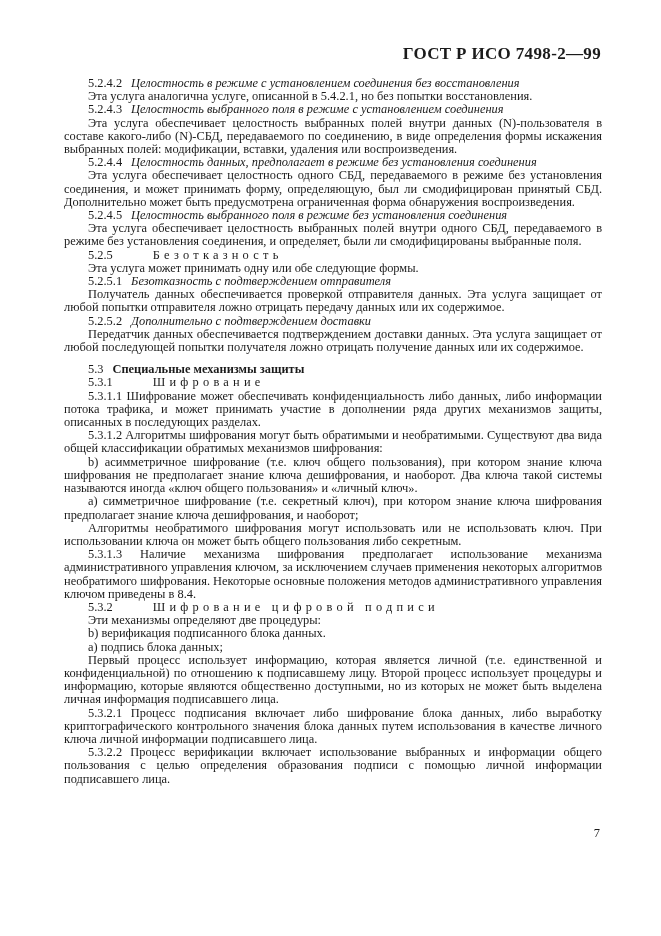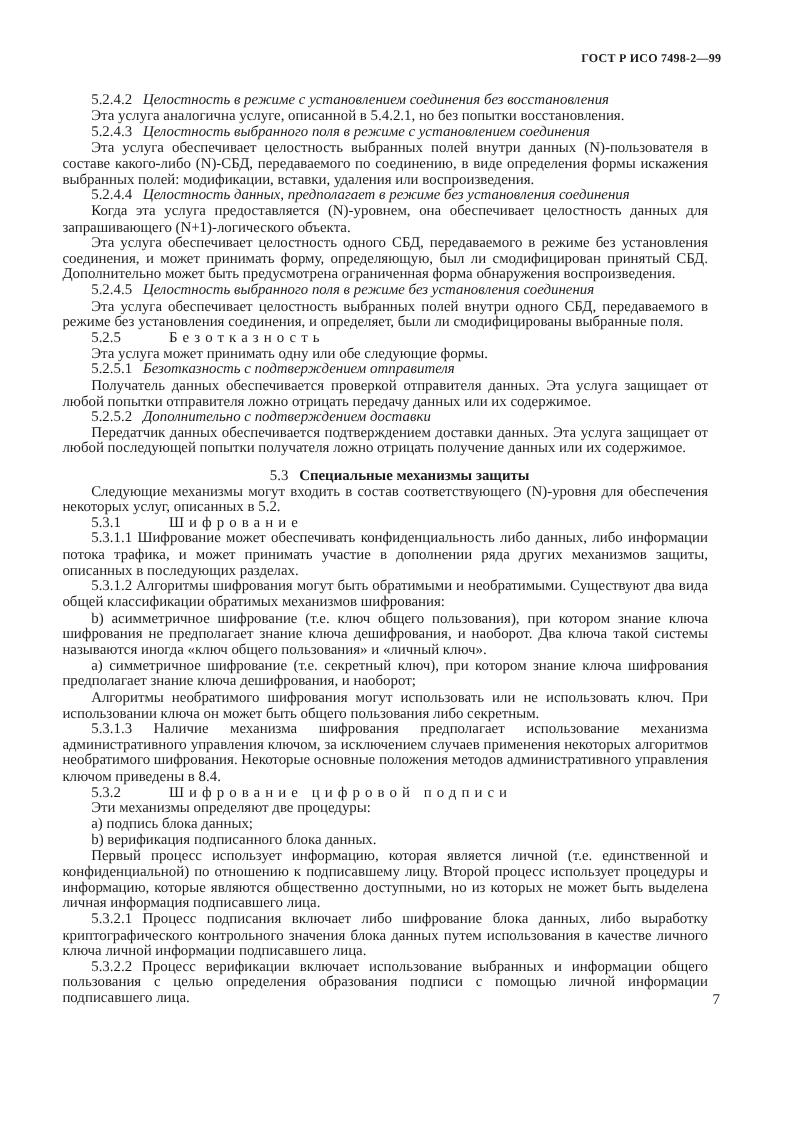--- a/index.html
+++ b/index.html
@@ -13,29 +13,29 @@
     height: 936px;
     background: #ffffff;
     color: #1b1b1b;
     font-family: "Liberation Serif", "DejaVu Serif", serif;
     overflow: hidden;
   }
   .running-header {
     position: absolute;
     top: 44px;
     right: 60px;
-    font-size: 10px;
+    font-size: 17px;
     font-weight: bold;
     letter-spacing: 0.02em;
     white-space: nowrap;
   }
   .content {
     position: absolute;
     top: 77px;
-    left: 52px;
+    left: 64px;
     width: 538px;
     font-size: 12.4px;
     line-height: 13.2px;
   }
   .content p {
     margin: 0;
     padding: 0;
     text-indent: 24px;
     text-align: justify;
     hyphens: none;
@@ -55,63 +55,60 @@
   }
   .content p.h-spaced .t {
     letter-spacing: 0.34em;
     margin-left: 31px;
   }
   .content p.h-bold .t {
     font-weight: bold;
   }
   .content p.space-before {
     margin-top: 9px;
-    text-align: center;
   }
   .page-number {
     position: absolute;
     top: 826px;
     right: 61px;
     font-size: 12.5px;
   }
 </style>
 </head>
 <body>
 
 <div class="page">
   <div class="running-header">ГОСТ Р ИСО 7498-2—99</div>
 
   <div class="content">
       <p class="h-italic"><span class="num">5.2.4.2</span><span class="t">Целостность в режиме с установлением соединения без восстановления</span></p>
       <p class="body"><span class="t">Эта услуга аналогична услуге, описанной в 5.4.2.1, но без попытки восстановления.</span></p>
       <p class="h-italic"><span class="num">5.2.4.3</span><span class="t">Целостность выбранного поля в режиме с установлением соединения</span></p>
       <p class="body"><span class="t">Эта услуга обеспечивает целостность выбранных полей внутри данных (N)-пользователя в составе какого-либо (N)-СБД, передаваемого по соединению, в виде определения формы искажения выбранных полей: модификации, вставки, удаления или воспроизведения.</span></p>
       <p class="h-italic"><span class="num">5.2.4.4</span><span class="t">Целостность данных, предполагает в режиме без установления соединения</span></p>
-      <p class="body"><span class="t">Когда эта услуга предоставляется (N)-уровнем, она обеспечивает целостность данных для запрашивающего (N+1)-логического объекта.</span></p>
       <p class="body"><span class="t">Эта услуга обеспечивает целостность одного СБД, передаваемого в режиме без установления соединения, и может принимать форму, определяющую, был ли смодифицирован принятый СБД. Дополнительно может быть предусмотрена ограниченная форма обнаружения воспроизведения.</span></p>
       <p class="h-italic"><span class="num">5.2.4.5</span><span class="t">Целостность выбранного поля в режиме без установления соединения</span></p>
       <p class="body"><span class="t">Эта услуга обеспечивает целостность выбранных полей внутри одного СБД, передаваемого в режиме без установления соединения, и определяет, были ли смодифицированы выбранные поля.</span></p>
       <p class="h-spaced"><span class="num">5.2.5</span><span class="t">Безотказность</span></p>
       <p class="body"><span class="t">Эта услуга может принимать одну или обе следующие формы.</span></p>
       <p class="h-italic"><span class="num">5.2.5.1</span><span class="t">Безотказность с подтверждением отправителя</span></p>
       <p class="body"><span class="t">Получатель данных обеспечивается проверкой отправителя данных. Эта услуга защищает от любой попытки отправителя ложно отрицать передачу данных или их содержимое.</span></p>
       <p class="h-italic"><span class="num">5.2.5.2</span><span class="t">Дополнительно с подтверждением доставки</span></p>
       <p class="body"><span class="t">Передатчик данных обеспечивается подтверждением доставки данных. Эта услуга защищает от любой последующей попытки получателя ложно отрицать получение данных или их содержимое.</span></p>
       <p class="h-bold space-before"><span class="num">5.3</span><span class="t">Специальные механизмы защиты</span></p>
-      <p class="body"><span class="t">Следующие механизмы могут входить в состав соответствующего (N)-уровня для обеспечения некоторых услуг, описанных в 5.2.</span></p>
       <p class="h-spaced"><span class="num">5.3.1</span><span class="t">Шифрование</span></p>
       <p class="body"><span class="t">5.3.1.1 Шифрование может обеспечивать конфиденциальность либо данных, либо информации потока трафика, и может принимать участие в дополнении ряда других механизмов защиты, описанных в последующих разделах.</span></p>
       <p class="body"><span class="t">5.3.1.2 Алгоритмы шифрования могут быть обратимыми и необратимыми. Существуют два вида общей классификации обратимых механизмов шифрования:</span></p>
       <p class="body"><span class="t">b) асимметричное шифрование (т.е. ключ общего пользования), при котором знание ключа шифрования не предполагает знание ключа дешифрования, и наоборот. Два ключа такой системы называются иногда «ключ общего пользования» и «личный ключ».</span></p>
       <p class="body"><span class="t">a) симметричное шифрование (т.е. секретный ключ), при котором знание ключа шифрования предполагает знание ключа дешифрования, и наоборот;</span></p>
       <p class="body"><span class="t">Алгоритмы необратимого шифрования могут использовать или не использовать ключ. При использовании ключа он может быть общего пользования либо секретным.</span></p>
       <p class="body"><span class="t">5.3.1.3 Наличие механизма шифрования предполагает использование механизма административного управления ключом, за исключением случаев применения некоторых алгоритмов необратимого шифрования. Некоторые основные положения методов административного управления ключом приведены в 8.4.</span></p>
       <p class="h-spaced"><span class="num">5.3.2</span><span class="t">Шифрование цифровой подписи</span></p>
       <p class="body"><span class="t">Эти механизмы определяют две процедуры:</span></p>
+      <p class="body"><span class="t">b) верификация подписанного блока данных.</span></p>
       <p class="body"><span class="t">a) подпись блока данных;</span></p>
-      <p class="body"><span class="t">b) верификация подписанного блока данных.</span></p>
       <p class="body"><span class="t">Первый процесс использует информацию, которая является личной (т.е. единственной и конфиденциальной) по отношению к подписавшему лицу. Второй процесс использует процедуры и информацию, которые являются общественно доступными, но из которых не может быть выделена личная информация подписавшего лица.</span></p>
       <p class="body"><span class="t">5.3.2.1 Процесс подписания включает либо шифрование блока данных, либо выработку криптографического контрольного значения блока данных путем использования в качестве личного ключа личной информации подписавшего лица.</span></p>
       <p class="body"><span class="t">5.3.2.2 Процесс верификации включает использование выбранных и информации общего пользования с целью определения образования подписи с помощью личной информации подписавшего лица.</span></p>
     </div>
 
   <div class="page-number">7</div>
 </div>
 
 </body></html>

